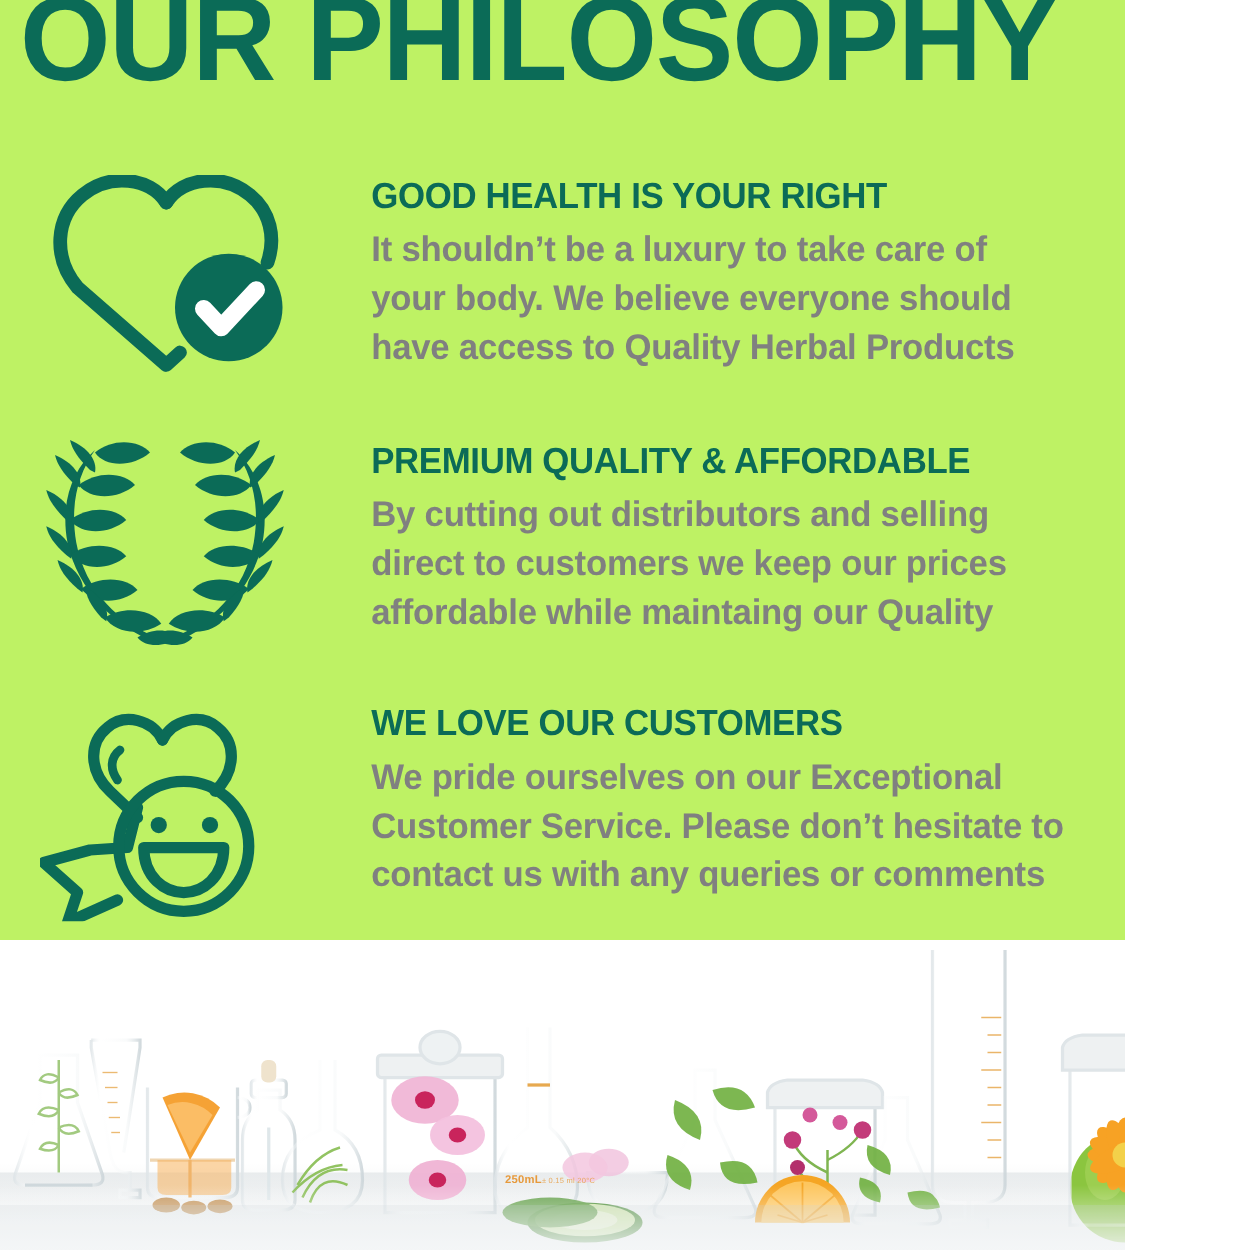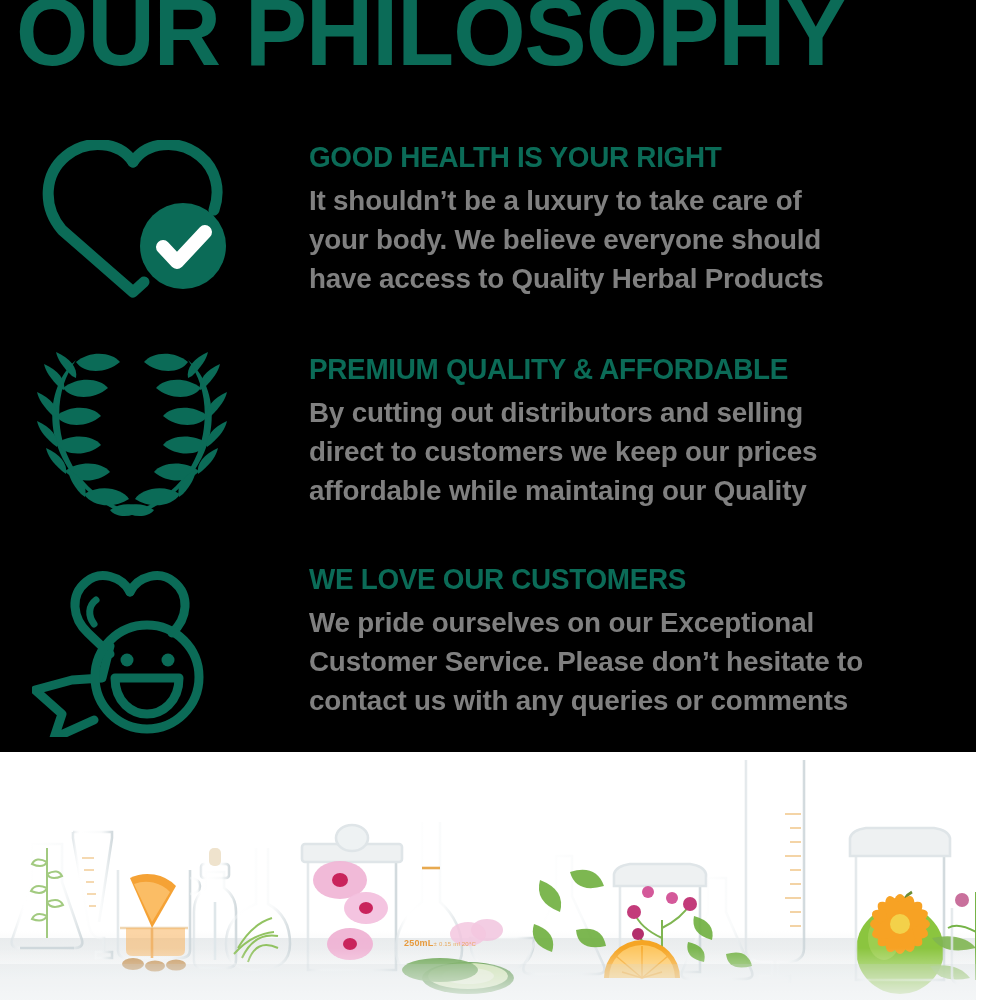--- a/index.html
+++ b/index.html
@@ -3,21 +3,21 @@
 <meta charset="utf-8">
 <style>
   * { margin:0; padding:0; box-sizing:border-box; }
   html,body{ width:1000px; height:1000px; }
   body{
     background:#ffffff;
     font-family:"Liberation Sans", sans-serif;
     overflow:hidden;
     position:relative;
   }
-  #page{ position:relative; width:976px; height:1000px; background:#000000; overflow:hidden; }
+  #page{ position:relative; width:900px; height:1000px; background:#bef264; overflow:hidden; }
 
   
   .title{
     position:absolute;
     left:16px; top:-16px;
     width:968px;
     font-size:96px;
     line-height:96px;
     font-weight:bold;
     letter-spacing:-1px;
@@ -36,21 +36,20 @@
 
   .icon-wrap{
     position:absolute;
     left:32px; top:0;
     width:200px; height:175px;
   }
   .text-wrap{
     position:absolute;
     left:297px; top:0;
     width:680px;
-    margin-left:12px;
   }
   .sec-heading{
     color:#0B6B57;
     font-weight:bold;
     font-size:29px;
     line-height:34px;
     letter-spacing:-0.3px;
     white-space:nowrap;
     transform:scaleX(0.96);
     transform-origin:left top;

